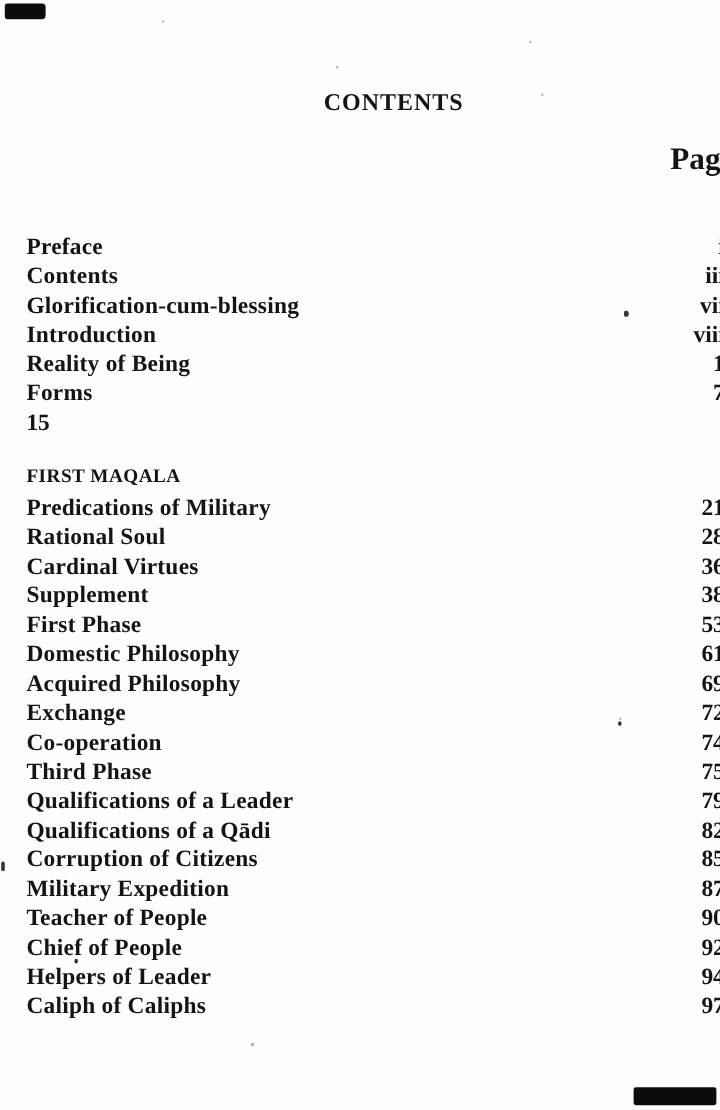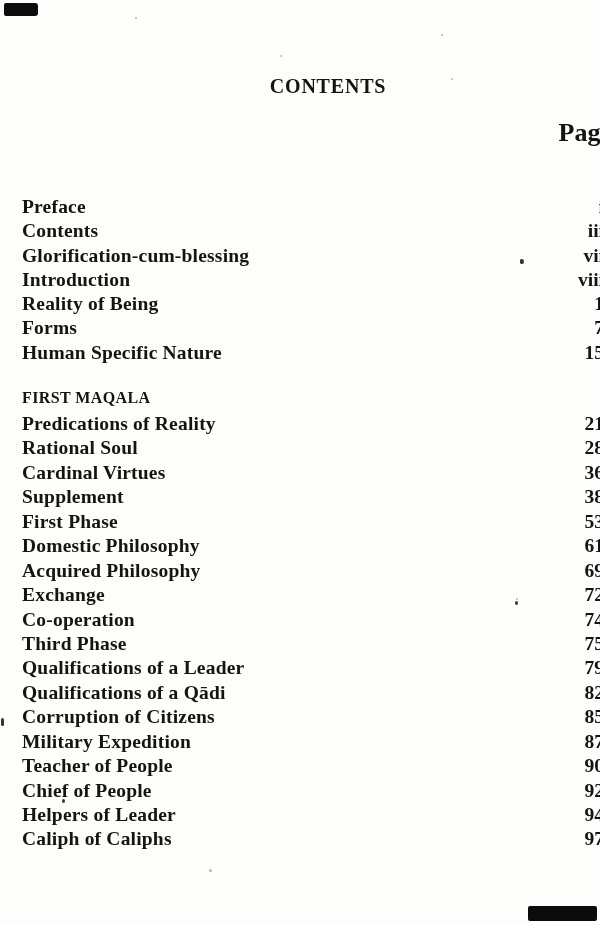--- a/index.html
+++ b/index.html
@@ -81,30 +81,29 @@
     </div>
       <div class="row">
       <span class="lbl">Reality of Being</span>
       <span class="num">1</span>
     </div>
       <div class="row">
       <span class="lbl">Forms</span>
       <span class="num">7</span>
     </div>
       <div class="row">
-      <span class="lbl">Human Specific Nature</span>
       <span class="num">15</span>
     </div>
     </div>
 
   <div class="sec">FIRST MAQALA</div>
 
   <div class="rows main">
       <div class="row">
-      <span class="lbl">Predications of Reality</span>
+      <span class="lbl">Predications of Military</span>
       <span class="num">21</span>
     </div>
       <div class="row">
       <span class="lbl">Rational Soul</span>
       <span class="num">28</span>
     </div>
       <div class="row">
       <span class="lbl">Cardinal Virtues</span>
       <span class="num">36</span>
     </div>

